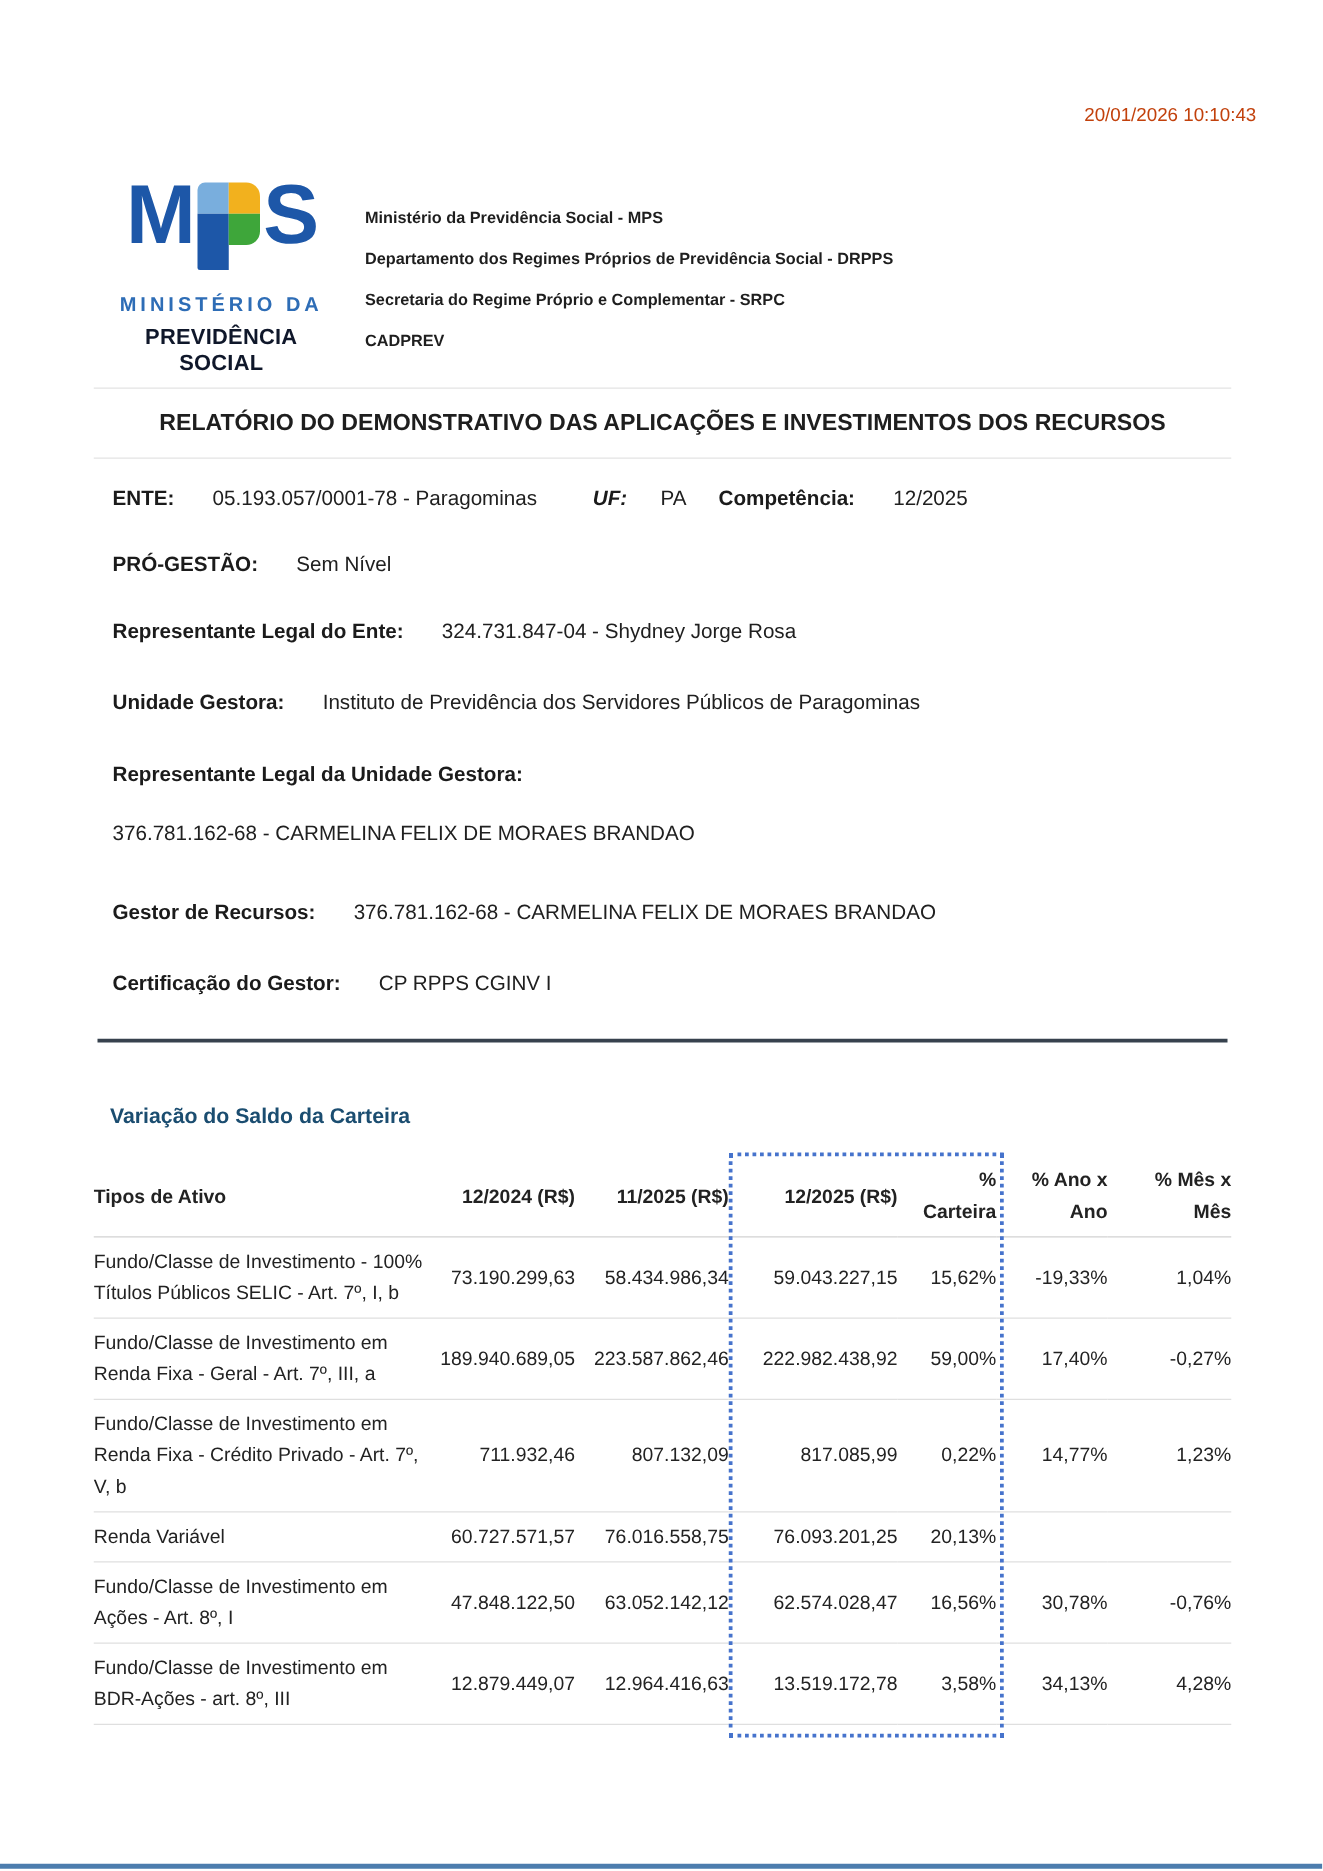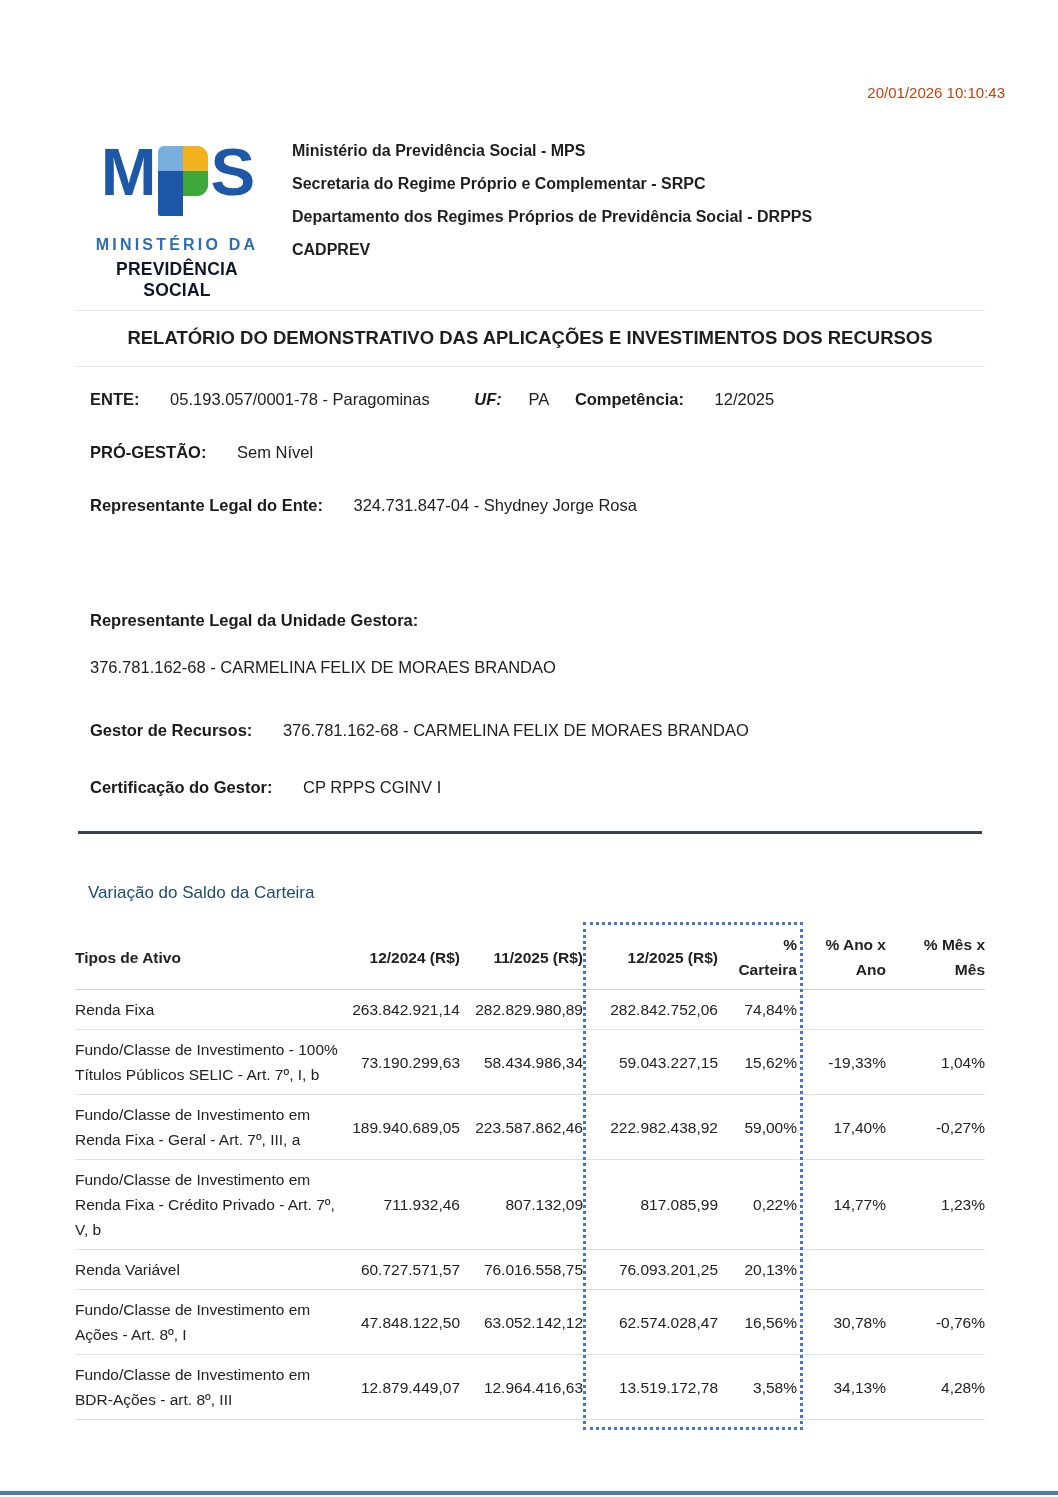--- a/index.html
+++ b/index.html
@@ -40,22 +40,22 @@
     font-size:16px;font-weight:700;letter-spacing:3.2px;
     color:#2e6db6;
   }
   .logo-line2{
     margin-top:5px;
     font-size:17.5px;font-weight:800;letter-spacing:0.2px;
     color:#0f172a;
   }
   
   .org-lines{
-    position:absolute;top:134px;left:292px;
-    font-size:16px;font-weight:700;color:#1e1e1e;
+    position:absolute;top:157px;left:292px;
+    font-size:13px;font-weight:700;color:#1e1e1e;
     line-height:33px;
   }
   
   .title-box{
     position:absolute;top:310px;left:75px;width:910px;
     border-top:1px solid #e4e4e4;border-bottom:1px solid #e4e4e4;
     padding:16px 0 17px 0;
     text-align:center;
     font-size:18.5px;font-weight:700;color:#1e1e1e;
   }
@@ -69,21 +69,21 @@
   .gap-s{margin-left:22px;}
   .gap-m{margin-left:26px;}
   .gap-l{margin-left:40px;font-style:italic;}
   
   .divider{
     position:absolute;top:831px;left:78px;width:904px;height:3px;
     background:#37424e;
   }
   .section-title{
     position:absolute;top:883px;left:88px;
-    font-size:17px;font-weight:400;color:#1b4d70;
+    font-size:17px;font-weight:700;color:#1b4d70;
   }
   
   .table-wrap{position:absolute;top:925px;left:75px;width:910px;}
   table.saldo{
     width:910px;border-collapse:collapse;table-layout:fixed;
     font-size:15.5px;color:#222222;
   }
   table.saldo th{
     font-weight:700;vertical-align:middle;
     padding:7px 0;line-height:25px;
@@ -139,22 +139,22 @@
         </span>
       </span>
       <span class="logo-letter">S</span>
     </div>
     <div class="logo-line1">MINISTÉRIO DA</div>
     <div class="logo-line2">PREVIDÊNCIA SOCIAL</div>
   </div>
 
   <div class="org-lines">
     <div>Ministério da Previdência Social - MPS</div>
+    <div>Departamento dos Regimes Próprios de Previdência Social - DRPPS</div>
     <div>Secretaria do Regime Próprio e Complementar - SRPC</div>
-    <div>Departamento dos Regimes Próprios de Previdência Social - DRPPS</div>
     <div>CADPREV</div>
   </div>
 
   <div class="title-box">RELATÓRIO DO DEMONSTRATIVO DAS APLICAÇÕES E INVESTIMENTOS DOS RECURSOS</div>
 
   <div class="info-row" style="top:390px;">
     <span class="lbl">ENTE:</span>
     <span class="val gap-m">05.193.057/0001-78 - Paragominas</span>
     <span class="lbl gap-l">UF:</span>
     <span class="val gap-s">PA</span>
@@ -165,20 +165,24 @@
   <div class="info-row" style="top:443px;">
     <span class="lbl">PRÓ-GESTÃO:</span>
     <span class="val gap-m">Sem Nível</span>
   </div>
 
   <div class="info-row" style="top:496px;">
     <span class="lbl">Representante Legal do Ente:</span>
     <span class="val gap-m">324.731.847-04 - Shydney Jorge Rosa</span>
   </div>
 
+  <div class="info-row" style="top:553px;">
+    <span class="lbl">Unidade Gestora:</span>
+    <span class="val gap-m">Instituto de Previdência dos Servidores Públicos de Paragominas</span>
+  </div>
 
   <div class="info-row" style="top:611px;">
     <span class="lbl">Representante Legal da Unidade Gestora:</span>
   </div>
 
   <div class="info-row" style="top:658px;">
     <span class="val">376.781.162-68 - CARMELINA FELIX DE MORAES BRANDAO</span>
   </div>
 
   <div class="info-row" style="top:721px;">
@@ -229,29 +233,20 @@
             <span class="hline">Ano</span>
           </th>
           <th class="num mes">
             <span class="hline">% Mês x</span>
             <span class="hline">Mês</span>
           </th>
         </tr>
       </thead>
       <tbody>
         <tr>
-          <td class="left">Renda Fixa</td>
-          <td class="num">263.842.921,14</td>
-          <td class="num">282.829.980,89</td>
-          <td class="num">282.842.752,06</td>
-          <td class="num">74,84%</td>
-          <td class="num"></td>
-          <td class="num mes"></td>
-        </tr>
-        <tr>
           <td class="left">Fundo/Classe de Investimento - 100% Títulos Públicos SELIC - Art. 7º, I, b</td>
           <td class="num">73.190.299,63</td>
           <td class="num">58.434.986,34</td>
           <td class="num">59.043.227,15</td>
           <td class="num">15,62%</td>
           <td class="num">-19,33%</td>
           <td class="num mes">1,04%</td>
         </tr>
         <tr>
           <td class="left">Fundo/Classe de Investimento em Renda Fixa - Geral - Art. 7º, III, a</td>

